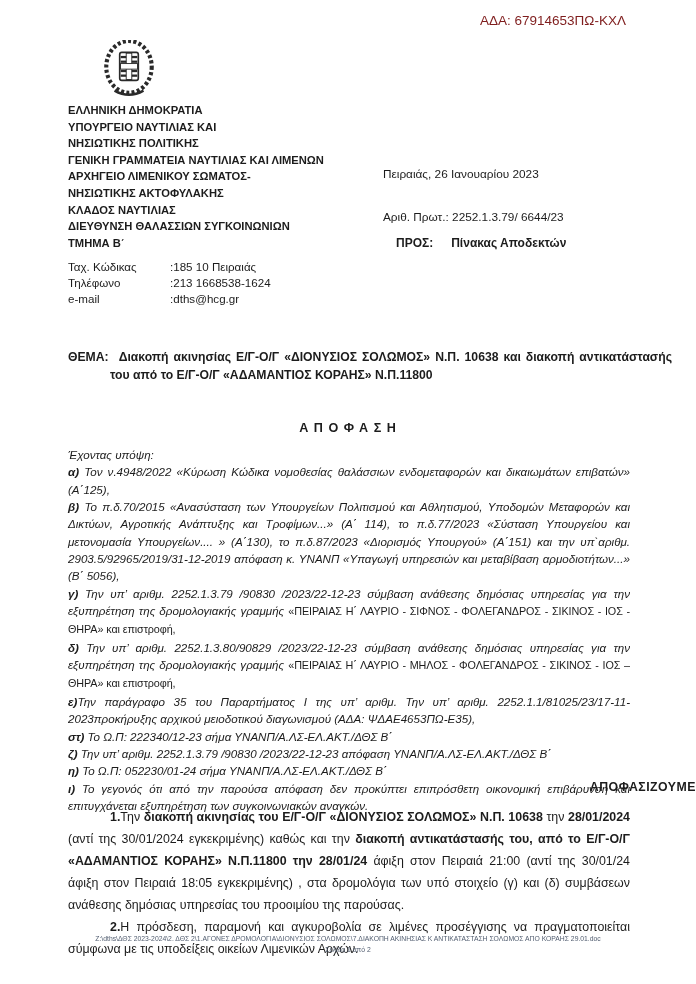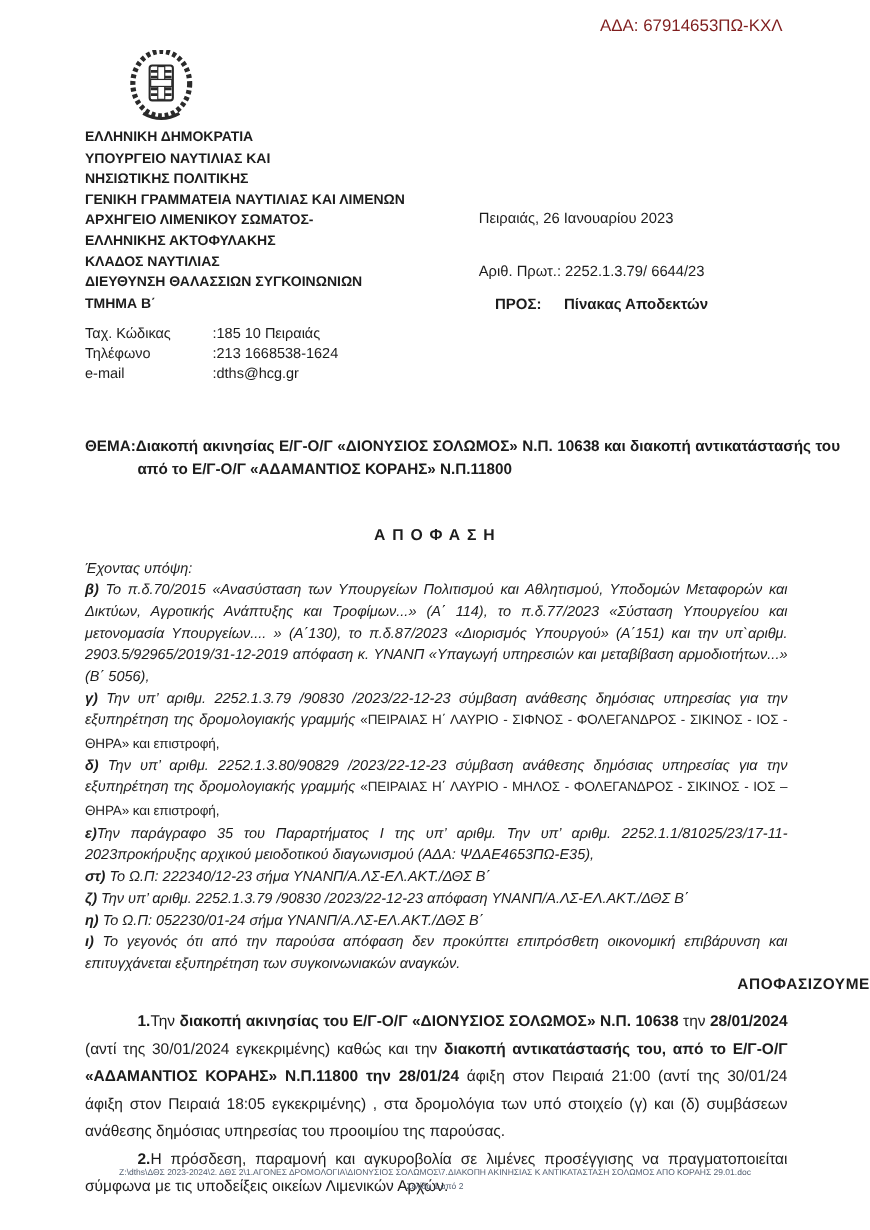--- a/index.html
+++ b/index.html
@@ -10,21 +10,21 @@
   .agency{position:absolute;left:68px;top:102px;font-size:11.2px;font-weight:bold;line-height:16.6px;}
   .meta-date{position:absolute;left:383px;top:167px;font-size:11.8px;}
   .meta-proto{position:absolute;left:383px;top:210px;font-size:11.8px;}
   .meta-pros{position:absolute;left:396px;top:236px;font-size:12px;font-weight:bold;}
   .meta-pros .to-label{margin-right:18px;}
   .contact{position:absolute;left:68px;top:259px;font-size:11.6px;line-height:15.8px;}
   .crow{display:flex;}
   .clabel{width:102px;flex:0 0 102px;}
   .subject{position:absolute;left:68px;top:349px;width:562px;font-weight:bold;font-size:12.2px;
            line-height:17.5px;text-align:justify;padding-left:42px;text-indent:-42px;}
-  .subj-label{margin-right:0;}
+  .subj-label{margin-right:10px;}
   .h-apofasi{position:absolute;left:0;width:100%;top:421px;text-align:center;font-weight:bold;
              font-size:12.6px;letter-spacing:1px;}
   .preamble{position:absolute;left:68px;top:446px;width:562px;font-size:11.6px;line-height:17.35px;
             font-style:italic;text-align:justify;}
   .preamble p{margin:0;}
   .h-apofasizoume{position:absolute;left:0;width:100%;top:780px;text-align:right;font-weight:bold;
                   font-size:12.3px;letter-spacing:0.5px;}
   .body{position:absolute;left:68px;top:806px;width:562px;font-size:12.4px;line-height:22px;
         text-align:justify;}
   .body p{margin:0;text-indent:42px;}
@@ -54,21 +54,21 @@
     <rect x="29.3" y="12.8" width="5.4" height="25.4" fill="#ffffff" stroke="#2a2a2a" stroke-width="0.9"></rect>
     <rect x="23.8" y="22.8" width="16.4" height="5.4" fill="#ffffff" stroke="#2a2a2a" stroke-width="0.9"></rect>
   </svg>
 
   <div class="agency">
       <div>ΕΛΛΗΝΙΚΗ ΔΗΜΟΚΡΑΤΙΑ</div>
       <div>ΥΠΟΥΡΓΕΙΟ ΝΑΥΤΙΛΙΑΣ ΚΑΙ</div>
       <div>ΝΗΣΙΩΤΙΚΗΣ ΠΟΛΙΤΙΚΗΣ</div>
       <div>ΓΕΝΙΚΗ ΓΡΑΜΜΑΤΕΙΑ ΝΑΥΤΙΛΙΑΣ ΚΑΙ ΛΙΜΕΝΩΝ</div>
       <div>ΑΡΧΗΓΕΙΟ ΛΙΜΕΝΙΚΟΥ ΣΩΜΑΤΟΣ-</div>
-      <div>ΕΛΛΗΝΙΚΗΣ ΑΚΤΟΦΥΛΑΚΗΣ</div>
+      <div>ΝΗΣΙΩΤΙΚΗΣ ΑΚΤΟΦΥΛΑΚΗΣ</div>
       <div>ΚΛΑΔΟΣ ΝΑΥΤΙΛΙΑΣ</div>
       <div>ΔΙΕΥΘΥΝΣΗ ΘΑΛΑΣΣΙΩΝ ΣΥΓΚΟΙΝΩΝΙΩΝ</div>
       <div>ΤΜΗΜΑ  Β΄</div>
     </div>
 
   <div class="meta-date">Πειραιάς, 26  Ιανουαρίου 2023</div>
   <div class="meta-proto">Αριθ. Πρωτ.: 2252.1.3.79/ 6644/23</div>
   <div class="meta-pros">
     <span class="to-label">ΠΡΟΣ:</span><span>Πίνακας Αποδεκτών</span>
   </div>
@@ -90,20 +90,21 @@
 
   <div class="subject">
     <span class="subj-label">ΘΕΜΑ:</span><span>Διακοπή ακινησίας Ε/Γ-Ο/Γ «ΔΙΟΝΥΣΙΟΣ ΣΟΛΩΜΟΣ» Ν.Π. 10638 και διακοπή αντικατάστασής του από το Ε/Γ-Ο/Γ «ΑΔΑΜΑΝΤΙΟΣ ΚΟΡΑΗΣ» Ν.Π.11800</span>
   </div>
 
   <div class="h-apofasi">Α Π Ο Φ Α Σ Η</div>
 
   <div class="preamble">
     <p>Έχοντας υπόψη:</p>
     <div>
+        <p><span class="b">α) </span><span>Τον ν.4948/2022 «Κύρωση Κώδικα νομοθεσίας θαλάσσιων ενδομεταφορών και δικαιωμάτων επιβατών» (Α΄125),</span></p>
         <p><span class="b">β) </span><span>Το  π.δ.70/2015 «Ανασύσταση των Υπουργείων Πολιτισμού και Αθλητισμού, Υποδομών Μεταφορών και Δικτύων, Αγροτικής Ανάπτυξης και Τροφίμων...» (Α΄ 114), το π.δ.77/2023 «Σύσταση Υπουργείου και μετονομασία Υπουργείων.... » (Α΄130), το π.δ.87/2023 «Διορισμός Υπουργού» (Α΄151) και την υπ`αριθμ. 2903.5/92965/2019/31-12-2019 απόφαση κ. ΥΝΑΝΠ «Υπαγωγή υπηρεσιών και μεταβίβαση αρμοδιοτήτων...» (Β΄ 5056),</span></p>
         <p><span class="b">γ) </span><span>Την υπ’ αριθμ.  2252.1.3.79 /90830 /2023/22-12-23 σύμβαση ανάθεσης δημόσιας υπηρεσίας για την εξυπηρέτηση της δρομολογιακής γραμμής </span><span class="upright">«ΠΕΙΡΑΙΑΣ Η΄ ΛΑΥΡΙΟ - ΣΙΦΝΟΣ - ΦΟΛΕΓΑΝΔΡΟΣ - ΣΙΚΙΝΟΣ - ΙΟΣ - ΘΗΡΑ»</span><span class="upright"> και επιστροφή,</span></p>
         <p><span class="b">δ) </span><span>Την υπ’ αριθμ.  2252.1.3.80/90829 /2023/22-12-23 σύμβαση ανάθεσης δημόσιας υπηρεσίας για την εξυπηρέτηση της δρομολογιακής γραμμής </span><span class="upright">«ΠΕΙΡΑΙΑΣ Η΄ ΛΑΥΡΙΟ - ΜΗΛΟΣ - ΦΟΛΕΓΑΝΔΡΟΣ - ΣΙΚΙΝΟΣ - ΙΟΣ – ΘΗΡΑ»</span><span class="upright"> και επιστροφή,</span></p>
         <p><span class="b">ε)</span><span>Την παράγραφο 35 του Παραρτήματος Ι της υπ’ αριθμ. Την υπ’ αριθμ. 2252.1.1/81025/23/17-11-2023προκήρυξης αρχικού μειοδοτικού διαγωνισμού (ΑΔΑ: ΨΔΑΕ4653ΠΩ-Ε35),</span></p>
         <p><span class="b">στ) </span><span>Το Ω.Π: 222340/12-23 σήμα ΥΝΑΝΠ/Α.ΛΣ-ΕΛ.ΑΚΤ./ΔΘΣ Β΄</span></p>
         <p><span class="b">ζ) </span><span>Την υπ’ αριθμ.  2252.1.3.79 /90830 /2023/22-12-23 απόφαση ΥΝΑΝΠ/Α.ΛΣ-ΕΛ.ΑΚΤ./ΔΘΣ Β΄</span></p>
         <p><span class="b">η) </span><span>Το Ω.Π: 052230/01-24 σήμα ΥΝΑΝΠ/Α.ΛΣ-ΕΛ.ΑΚΤ./ΔΘΣ Β΄</span></p>
         <p><span class="b">ι) </span><span>Το γεγονός ότι από την παρούσα απόφαση δεν προκύπτει επιπρόσθετη οικονομική επιβάρυνση και επιτυγχάνεται εξυπηρέτηση των συγκοινωνιακών αναγκών.</span></p>
       </div>
   </div>

